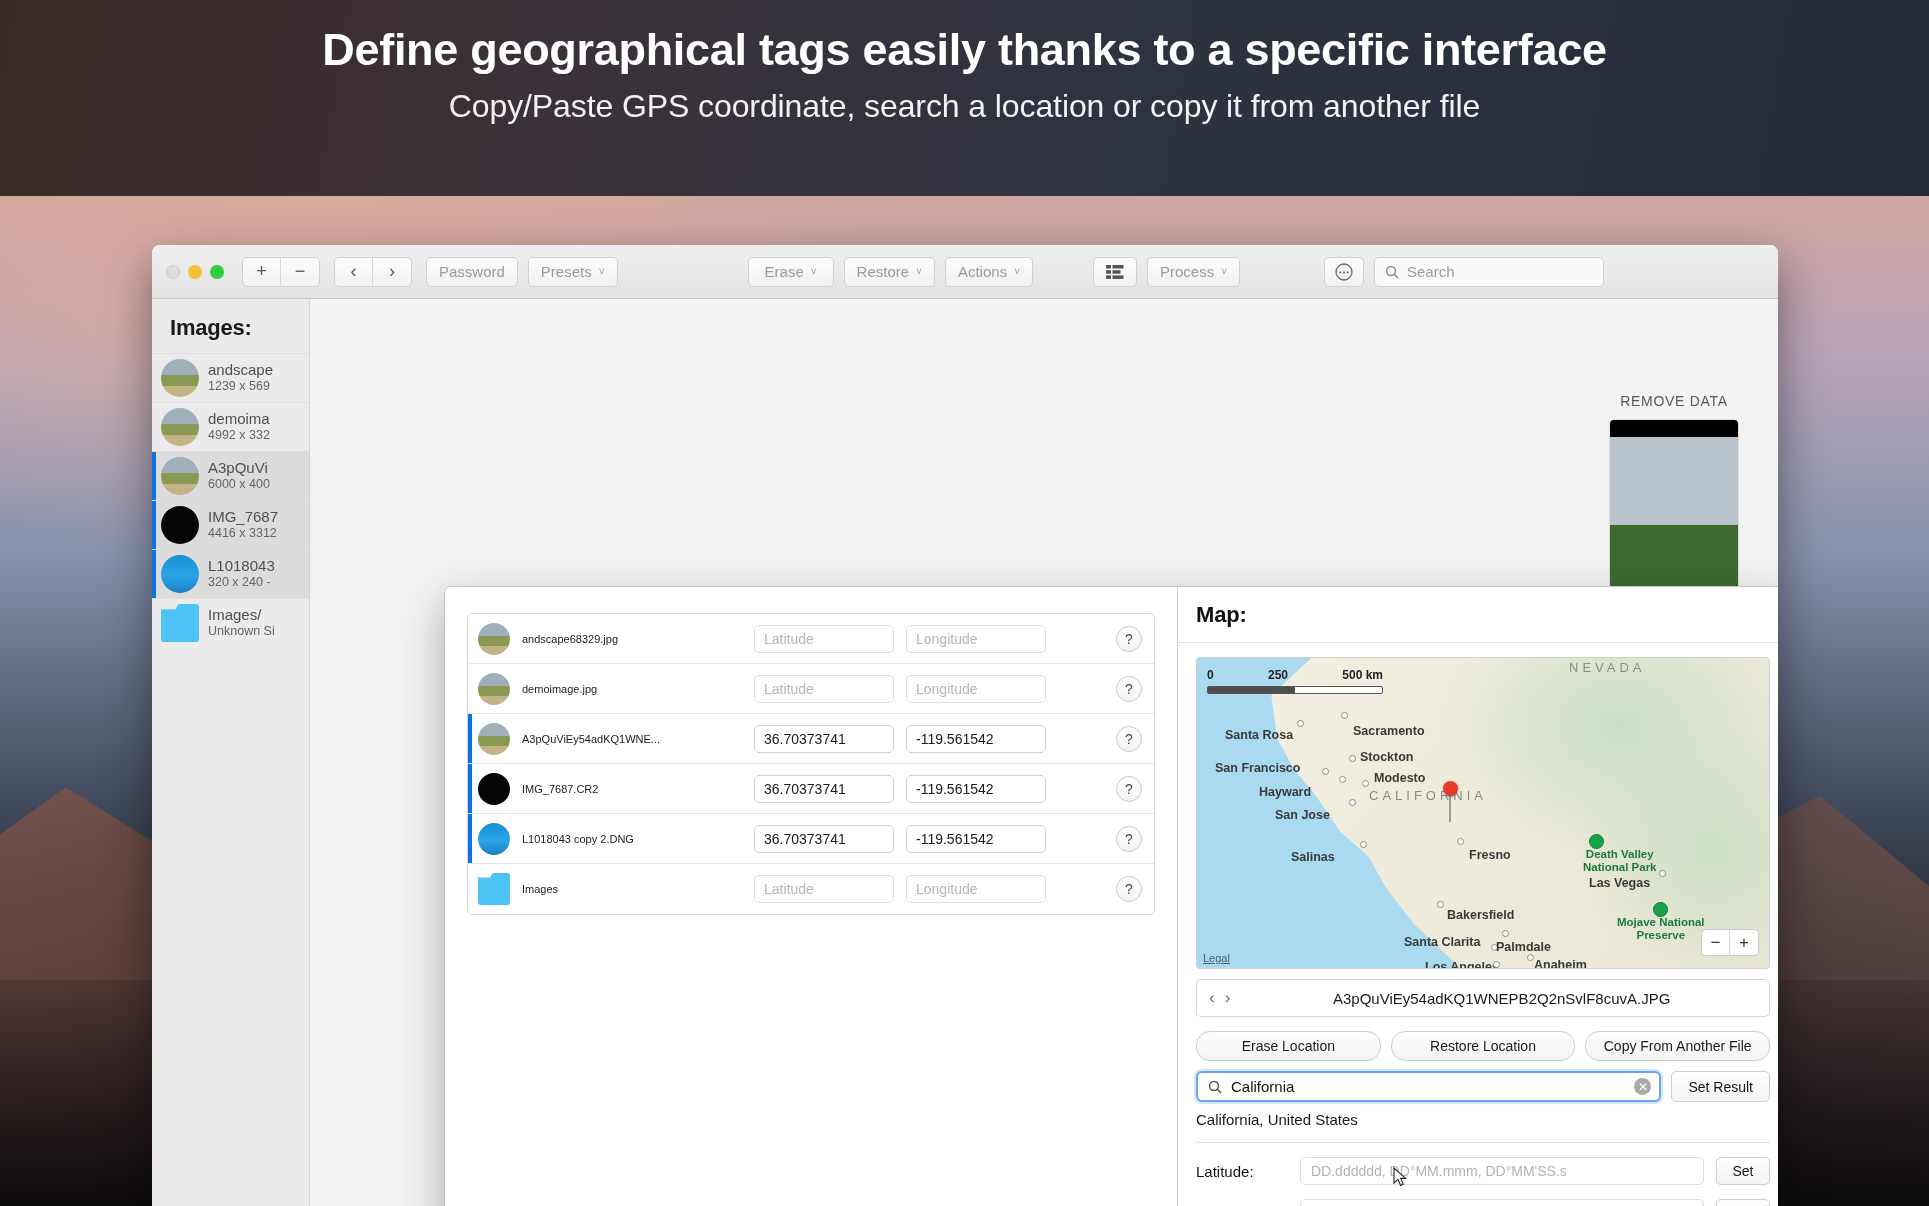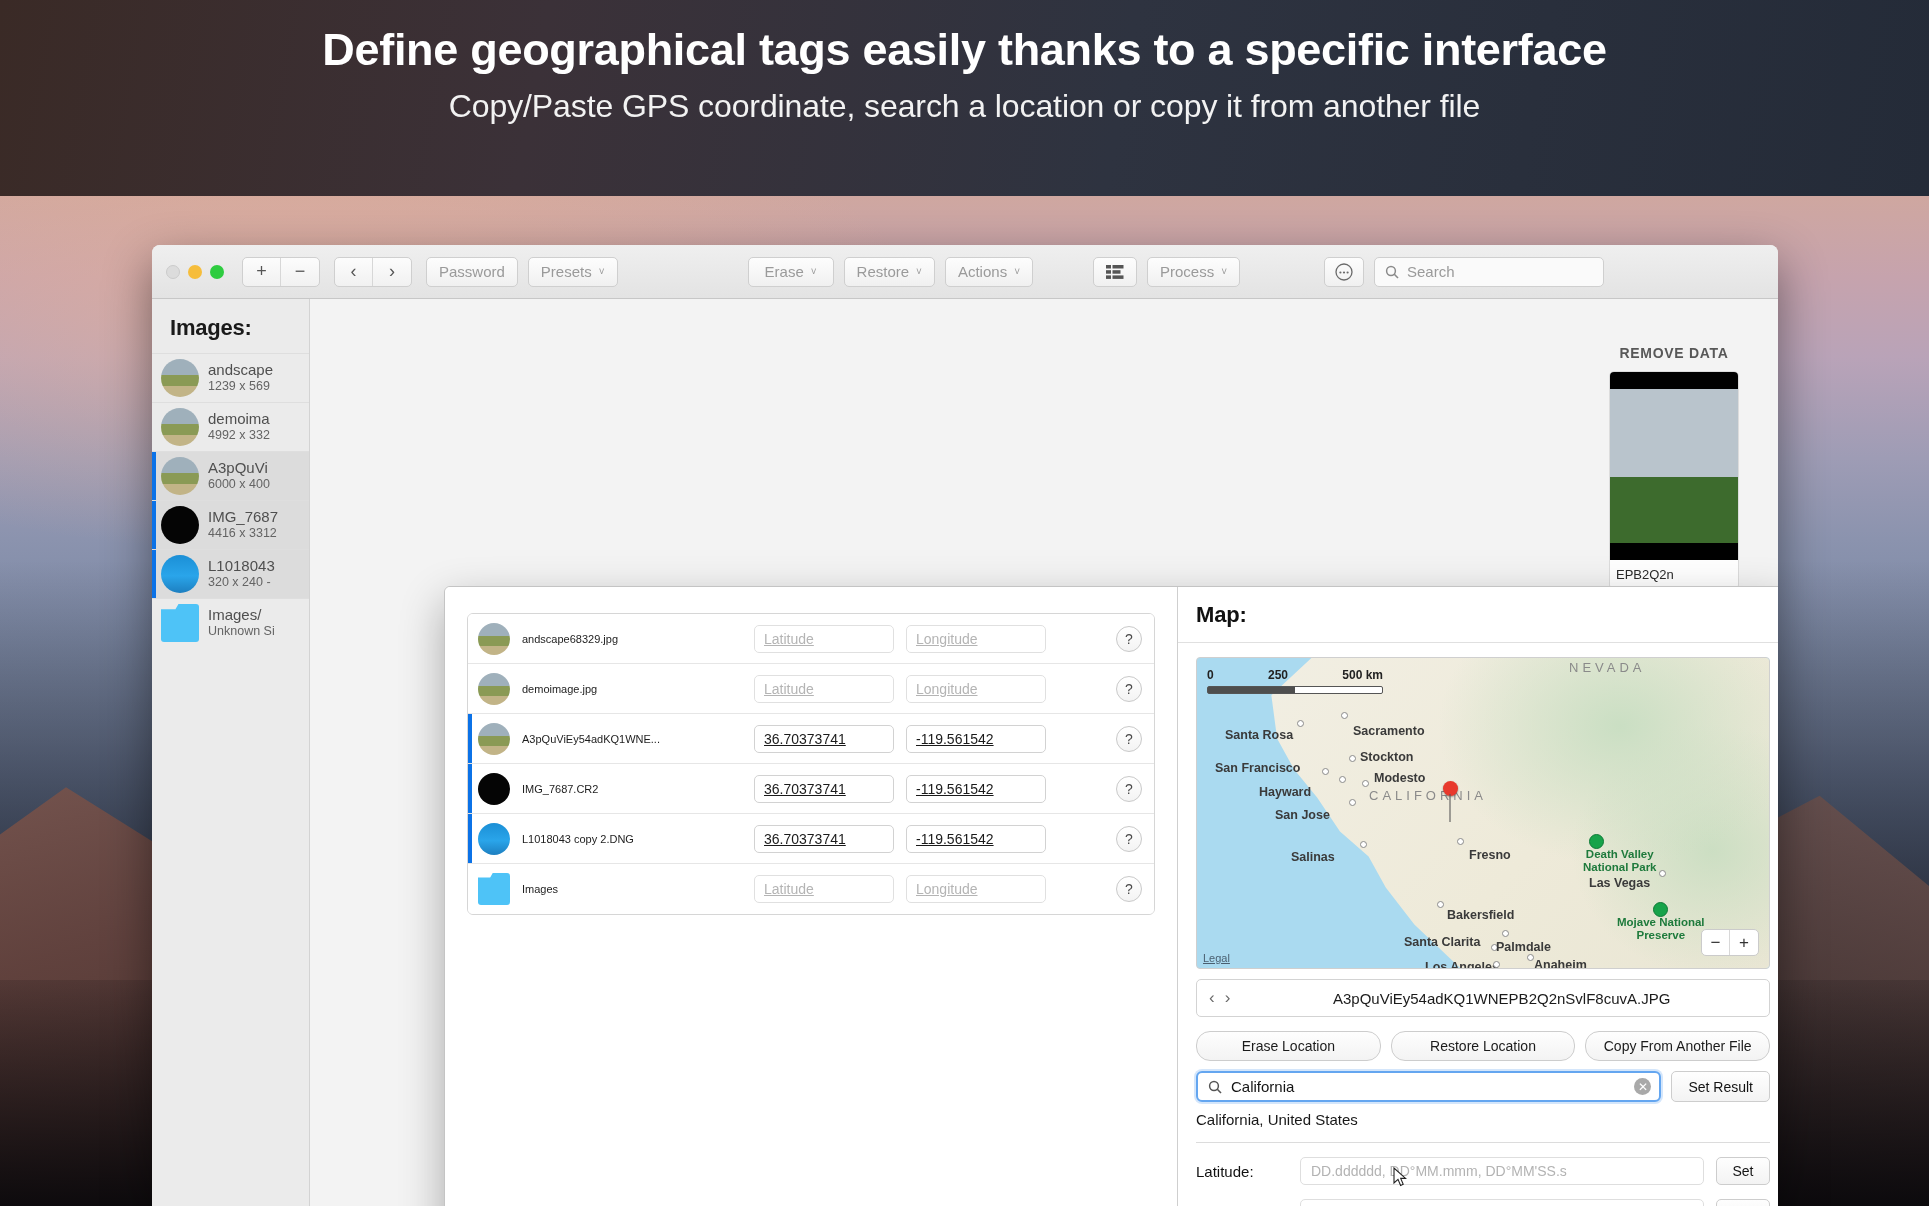--- a/index.html
+++ b/index.html
@@ -150,21 +150,21 @@
   .side-name { font-size: 15px; color: #4f4f4f; white-space: nowrap; line-height: 1.1; }
   .side-dims { font-size: 12.5px; color: #646464; white-space: nowrap; line-height: 1.3; }
 
   
   #content-area { flex: 1; position: relative; background: #f3f3f3; }
   #right-col {
     position: absolute; right: 24px; top: 0; width: 160px; bottom: 0;
     display: flex; flex-direction: column; align-items: center; padding-top: 46px;
   }
   .rc-head {
-    font-size: 14px; font-weight: 700; color: #585858; letter-spacing: .7px; margin-bottom: 10px;
+    font-size: 14px; font-weight: 400; color: #585858; letter-spacing: .7px; margin-bottom: 10px; margin-top: 48px;
   }
   .rc-card {
     width: 130px; background: #fff; border: 1px solid #dcdcdc; border-radius: 5px;
     overflow: hidden; margin-bottom: 20px;
   }
   .rc-photo { height: 188px; background: linear-gradient(180deg,#000 0 9%, #b9c4cc 9% 56%, #3d6b2d 56% 91%, #000 91% 100%); }
   .rc-cap { font-size: 13px; color: #2b2b2b; padding: 7px 6px; white-space: nowrap; overflow: hidden; }
   .rc-map {
     height: 188px;
     background:
@@ -230,21 +230,21 @@
   .fl-thumb { width: 32px; height: 32px; border-radius: 50%; flex: none; }
   .fl-thumb.folder {
     border-radius: 3px; background: #4ec3f7;
     clip-path: polygon(0 14%, 38% 14%, 46% 0, 100% 0, 100% 100%, 0 100%);
   }
   .fl-name {
     width: 220px; font-size: 11px; color: #1d1d1d; white-space: nowrap; overflow: hidden;
   }
   .fl-field {
     width: 140px; height: 28px; border: 1px solid #d2d2d2; border-radius: 5px;
-    background: #fff; display: flex; align-items: center; padding: 0 9px; font-size: 14px; color: #1a1a1a; text-decoration: underline;
+    background: #fff; display: flex; align-items: center; padding: 0 9px; font-size: 14px; color: #1a1a1a;
   }
   .fl-field.empty { color: #b4b4b4; border-color: #e0e0e0; }
   .fl-help {
     width: 26px; height: 26px; border-radius: 50%; border: 1px solid #c9c9c9;
     background: linear-gradient(180deg,#fff,#f3f3f3);
     display: flex; align-items: center; justify-content: center; font-size: 14px; color: #4a4a4a;
     margin-left: auto;
   }
 
   #map-pane { flex: 1; display: flex; flex-direction: column; background: #fff; min-width: 0; }

